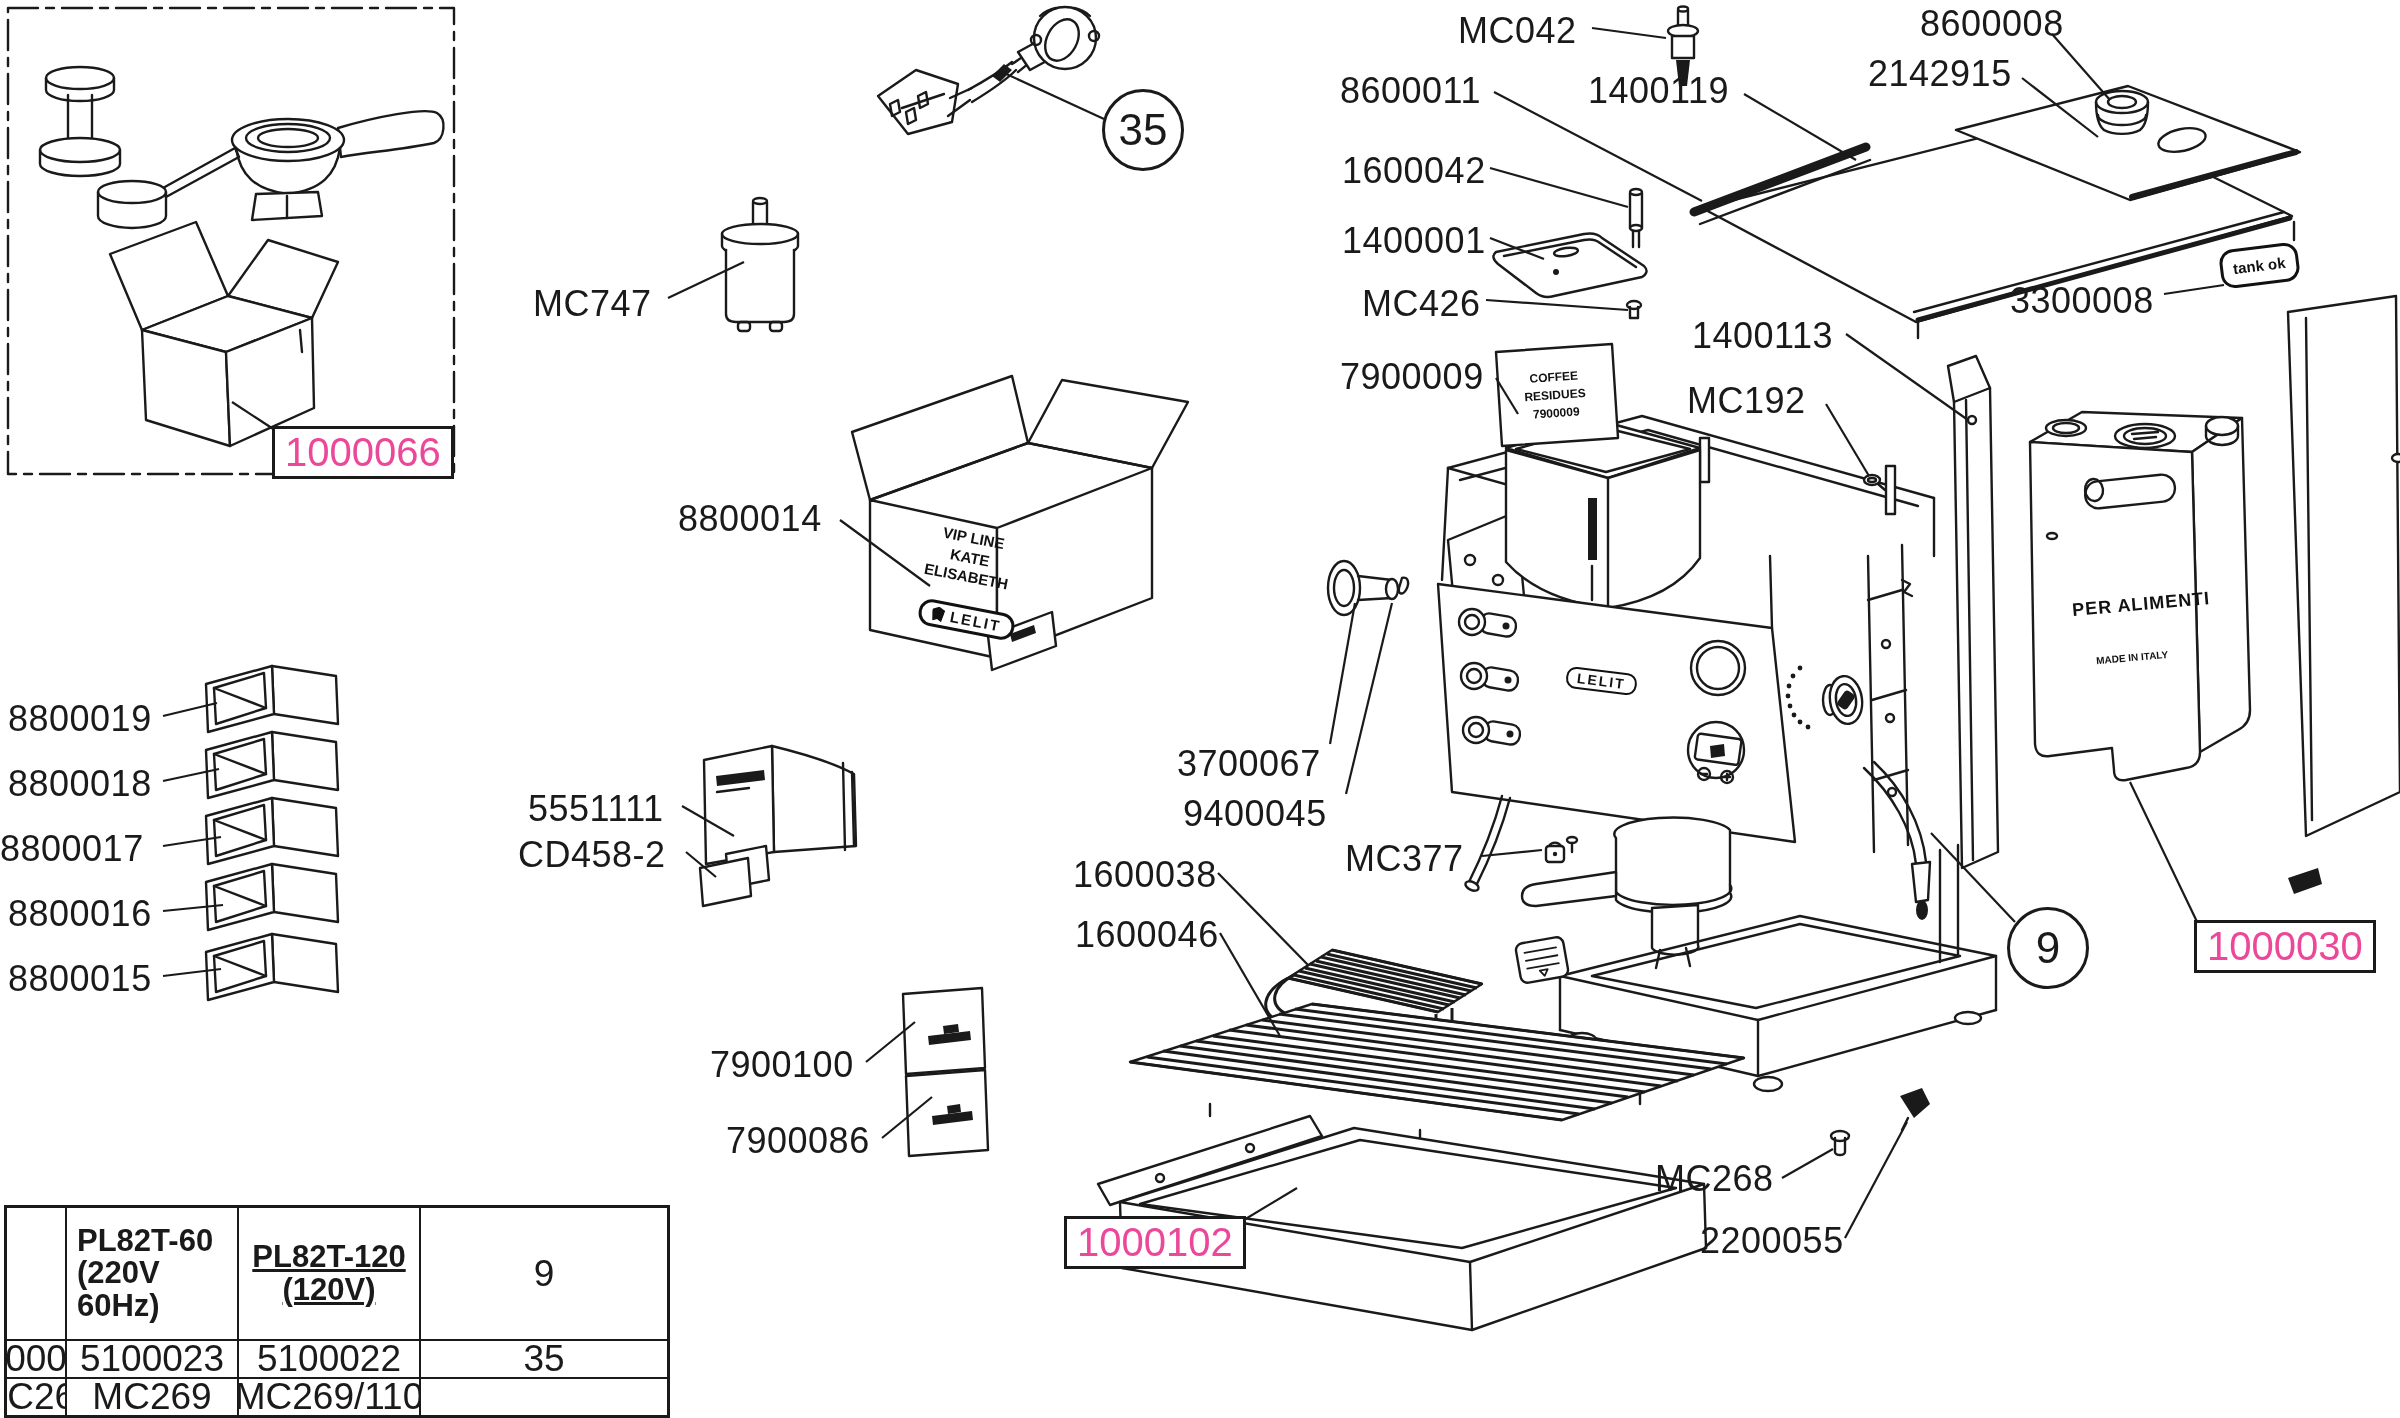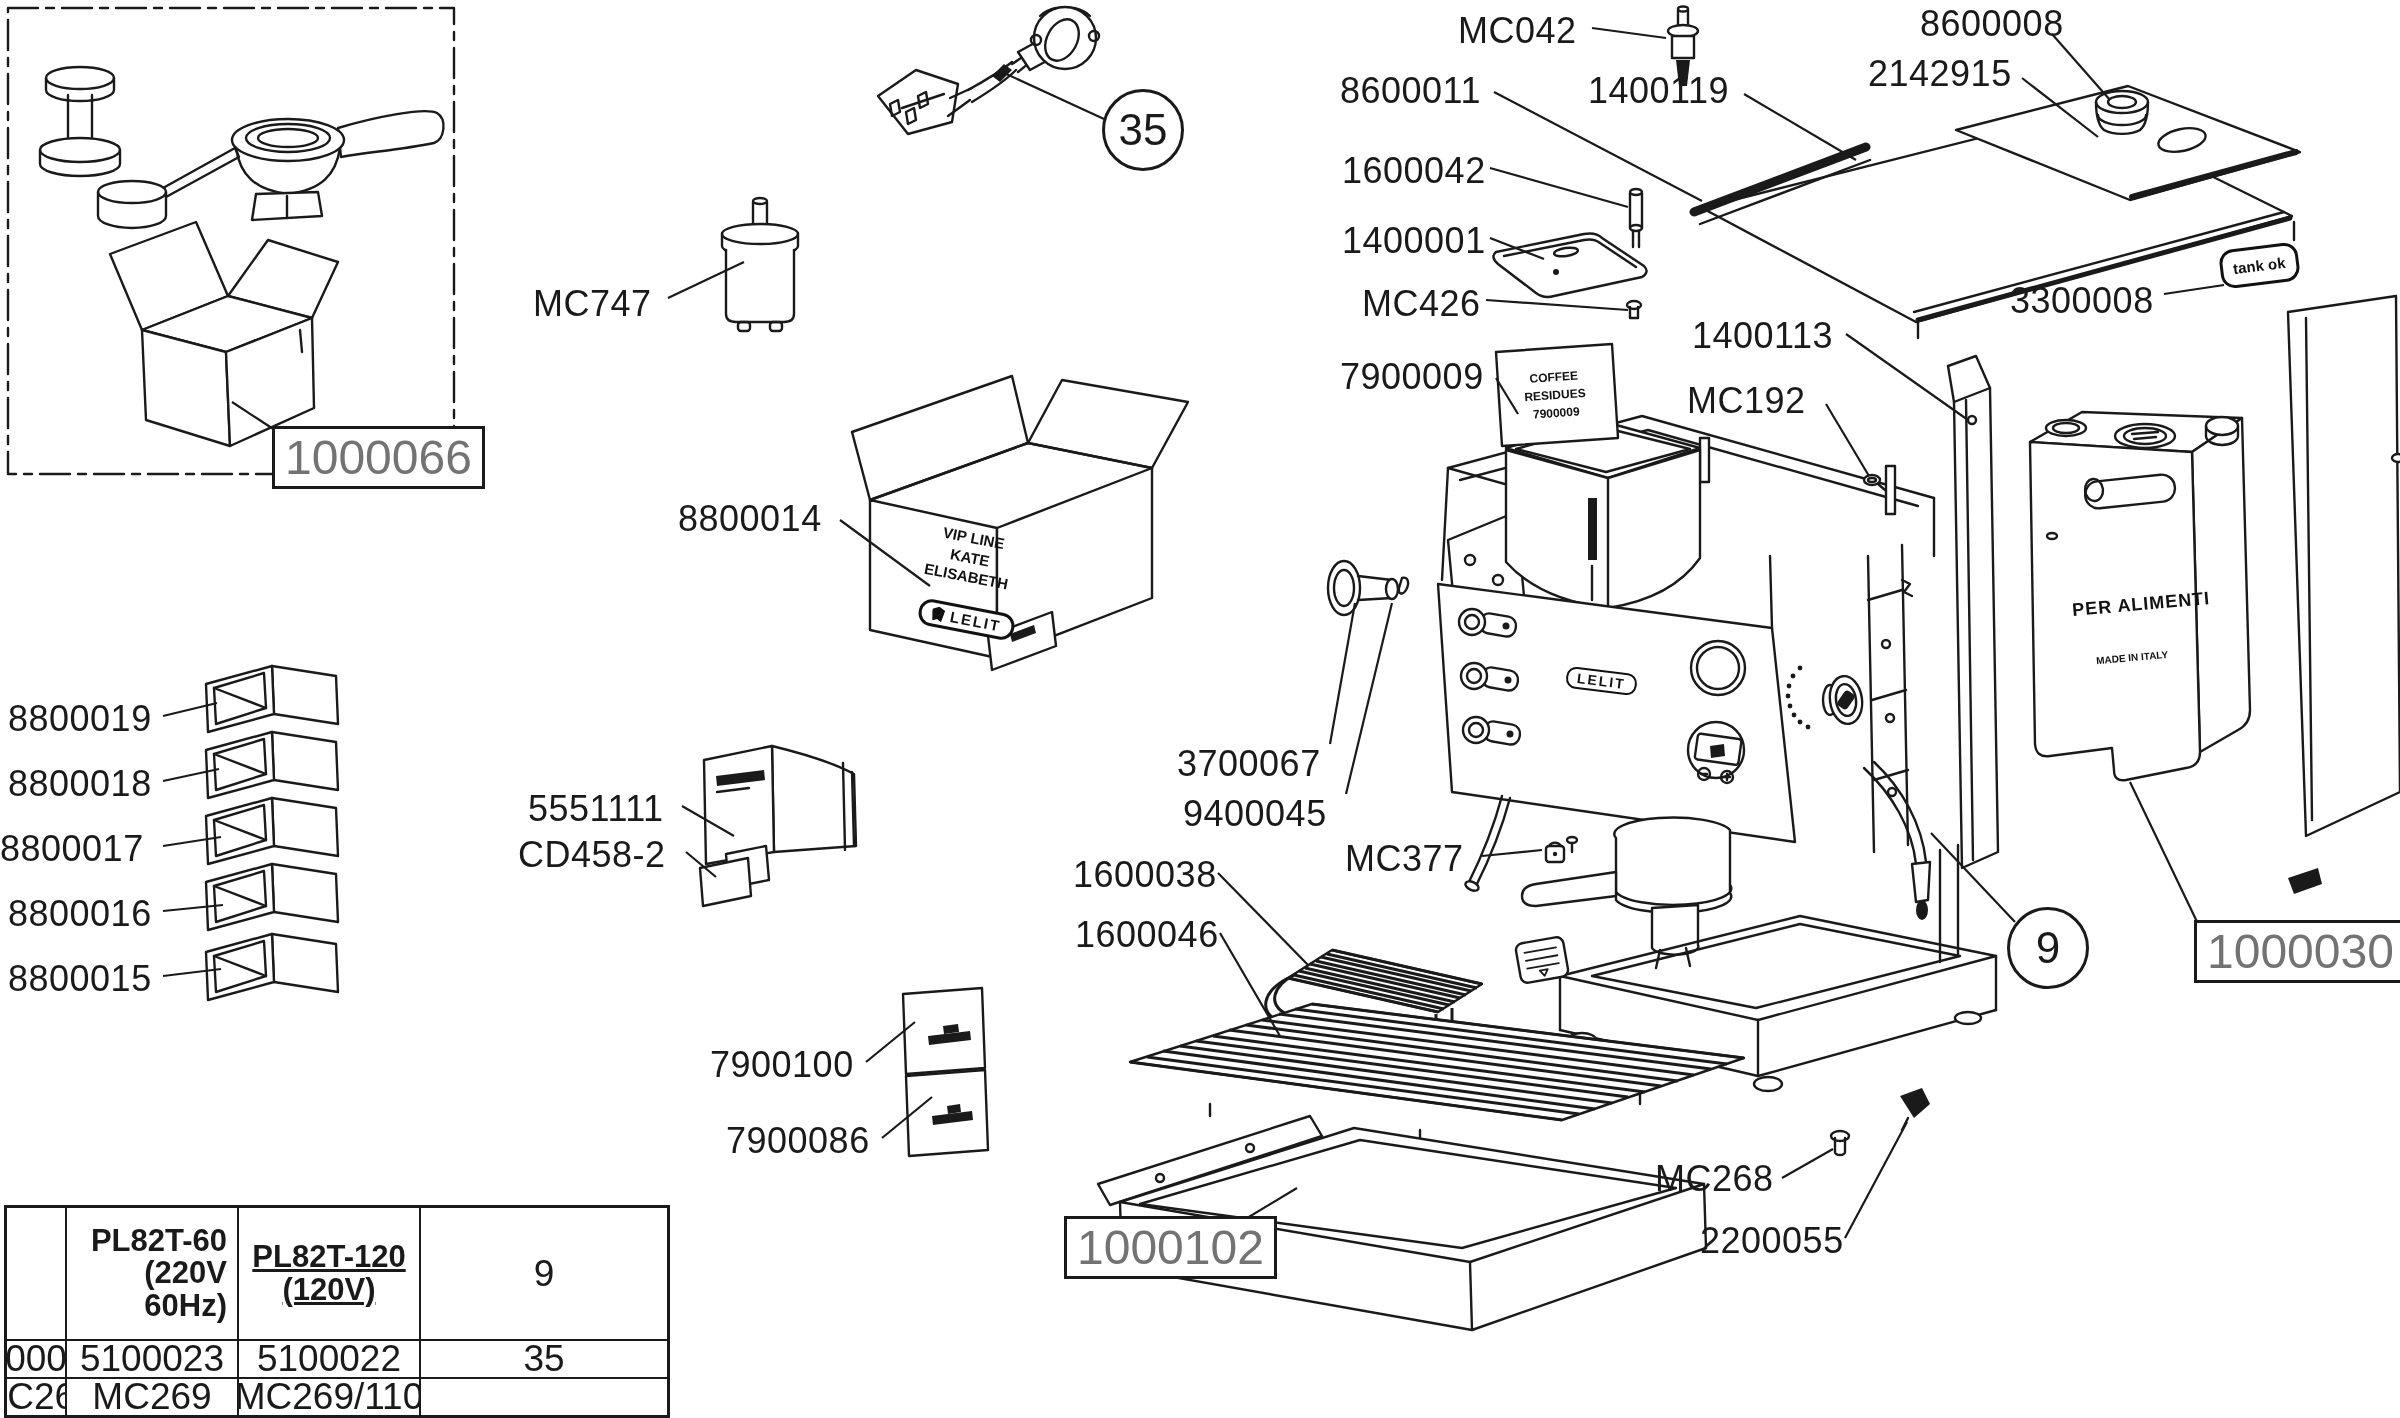--- a/index.html
+++ b/index.html
@@ -1,21 +1,21 @@
 <!DOCTYPE html>
 <html><head>
 <meta charset="utf-8">
 <style>
   html,body{margin:0;padding:0;background:#fff;}
   .canvas{position:relative;width:2400px;height:1418px;background:#fff;overflow:hidden;
           font-family:"Liberation Sans","DejaVu Sans",sans-serif;color:#1a1a1a;}
   .canvas svg{position:absolute;left:0;top:0;}
   .lbl{position:absolute;font-size:36px;letter-spacing:.5px;white-space:nowrap;color:#1a1a1a;}
-  .boxed{position:absolute;border:3px solid #1a1a1a;background:#fff;font-size:48px;
-         padding:1px 10px;white-space:nowrap;color:#737373;}
+  .boxed{position:absolute;border:3px solid #1a1a1a;background:#fff;font-size:40px;
+         padding:1px 10px;white-space:nowrap;color:#ec4899;}
   .badge{position:absolute;box-sizing:border-box;width:82px;height:82px;border:3px solid #1a1a1a;
          border-radius:50%;background:#fff;display:flex;align-items:center;justify-content:center;
          font-size:44px;color:#1a1a1a;}
   .rotlbl{position:absolute;font-weight:bold;color:#111;}
   .boxtext{width:130px;text-align:center;font-size:15px;line-height:1.3;transform:rotate(11deg);}
   .lelitbadge{display:flex;align-items:center;gap:6px;border:3px solid #111;border-radius:13px;
               padding:2px 10px;font-size:15px;letter-spacing:2px;font-weight:bold;background:#fff;}
   .shield{display:inline-block;width:13px;height:15px;background:#111;
           clip-path:polygon(50% 0,100% 22%,84% 100%,50% 84%,16% 100%,0 22%);}
   .cardtext{width:110px;text-align:center;font-size:12px;line-height:1.5;transform:rotate(-4deg);}
@@ -540,21 +540,21 @@
   </div>
 
   <div class="rotlbl paneltag" style="left:1566px;top:670px">LELIT</div>
 
   <div class="rotlbl peralimenti" style="left:2072px;top:594px">PER ALIMENTI</div>
   <div class="rotlbl madeinitaly" style="left:2096px;top:652px">MADE IN ITALY</div>
 
   <div class="ptable">
     <div class="th"></div>
     <div class="th">
-        <span style="width: 150px; display: inline-block; text-align: right;">PL82T-60 (220V 60Hz)</span>
+        <span style="width: 150px; display: inline-block; text-align: left;">PL82T-60 (220V 60Hz)</span>
       </div>
     <div class="th">
         <span style="width: 185px; display: inline-block; text-align: center; text-decoration: underline;">PL82T-120 (120V)</span>
       </div>
 
     <div class="td">9</div>
     <div class="td">5100021</div>
     <div class="td">5100023</div>
     <div class="td">5100022</div>
 

